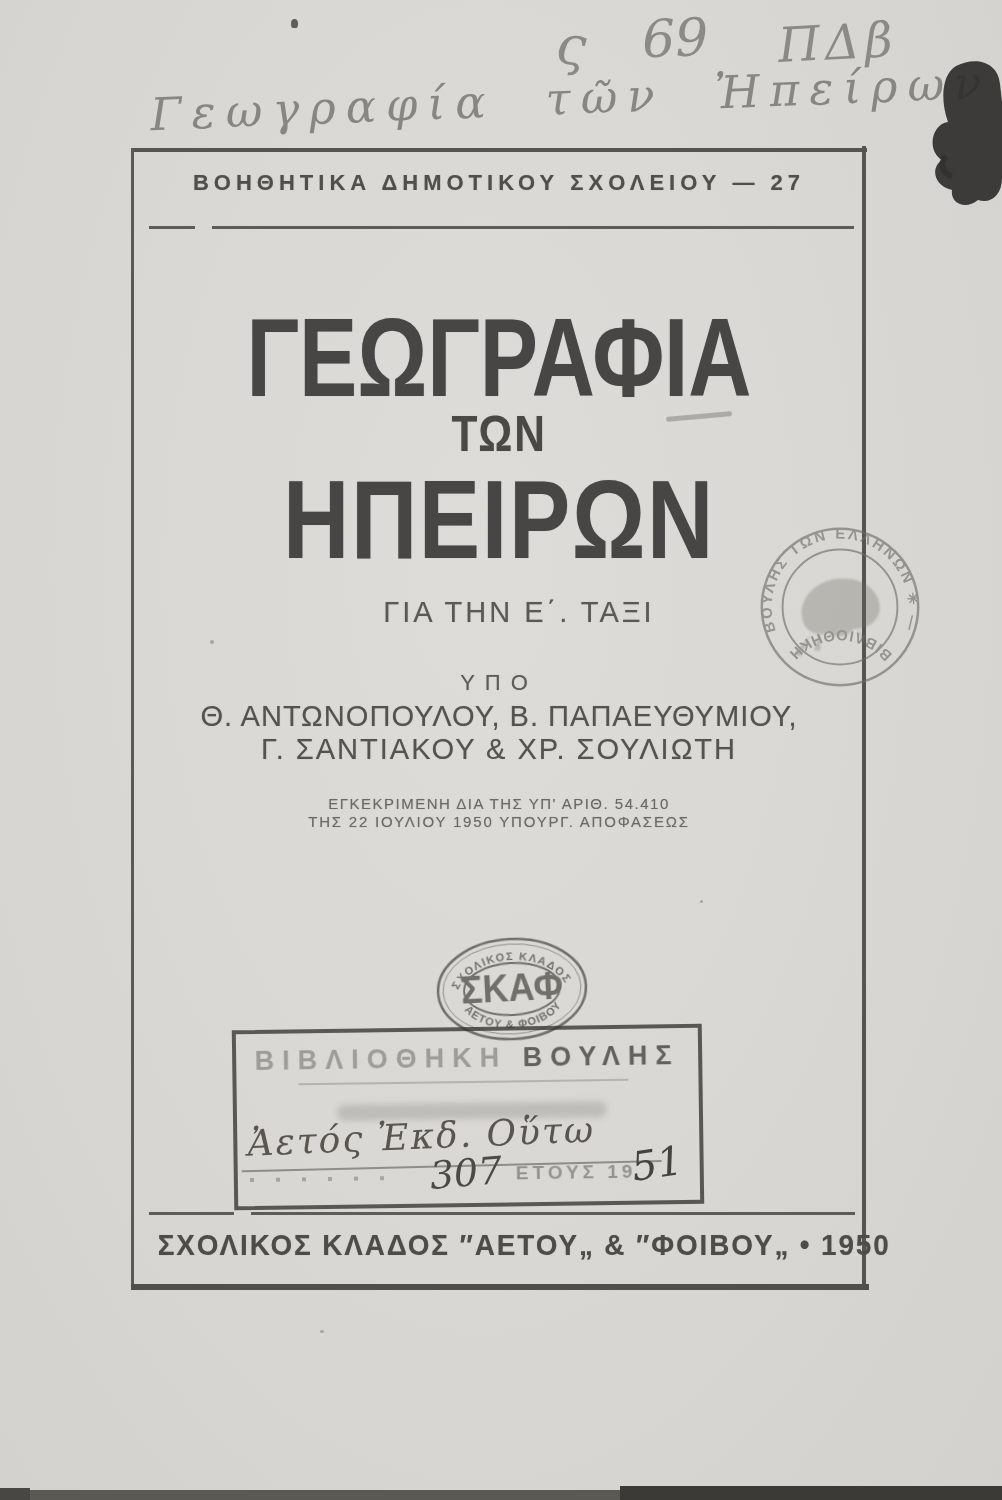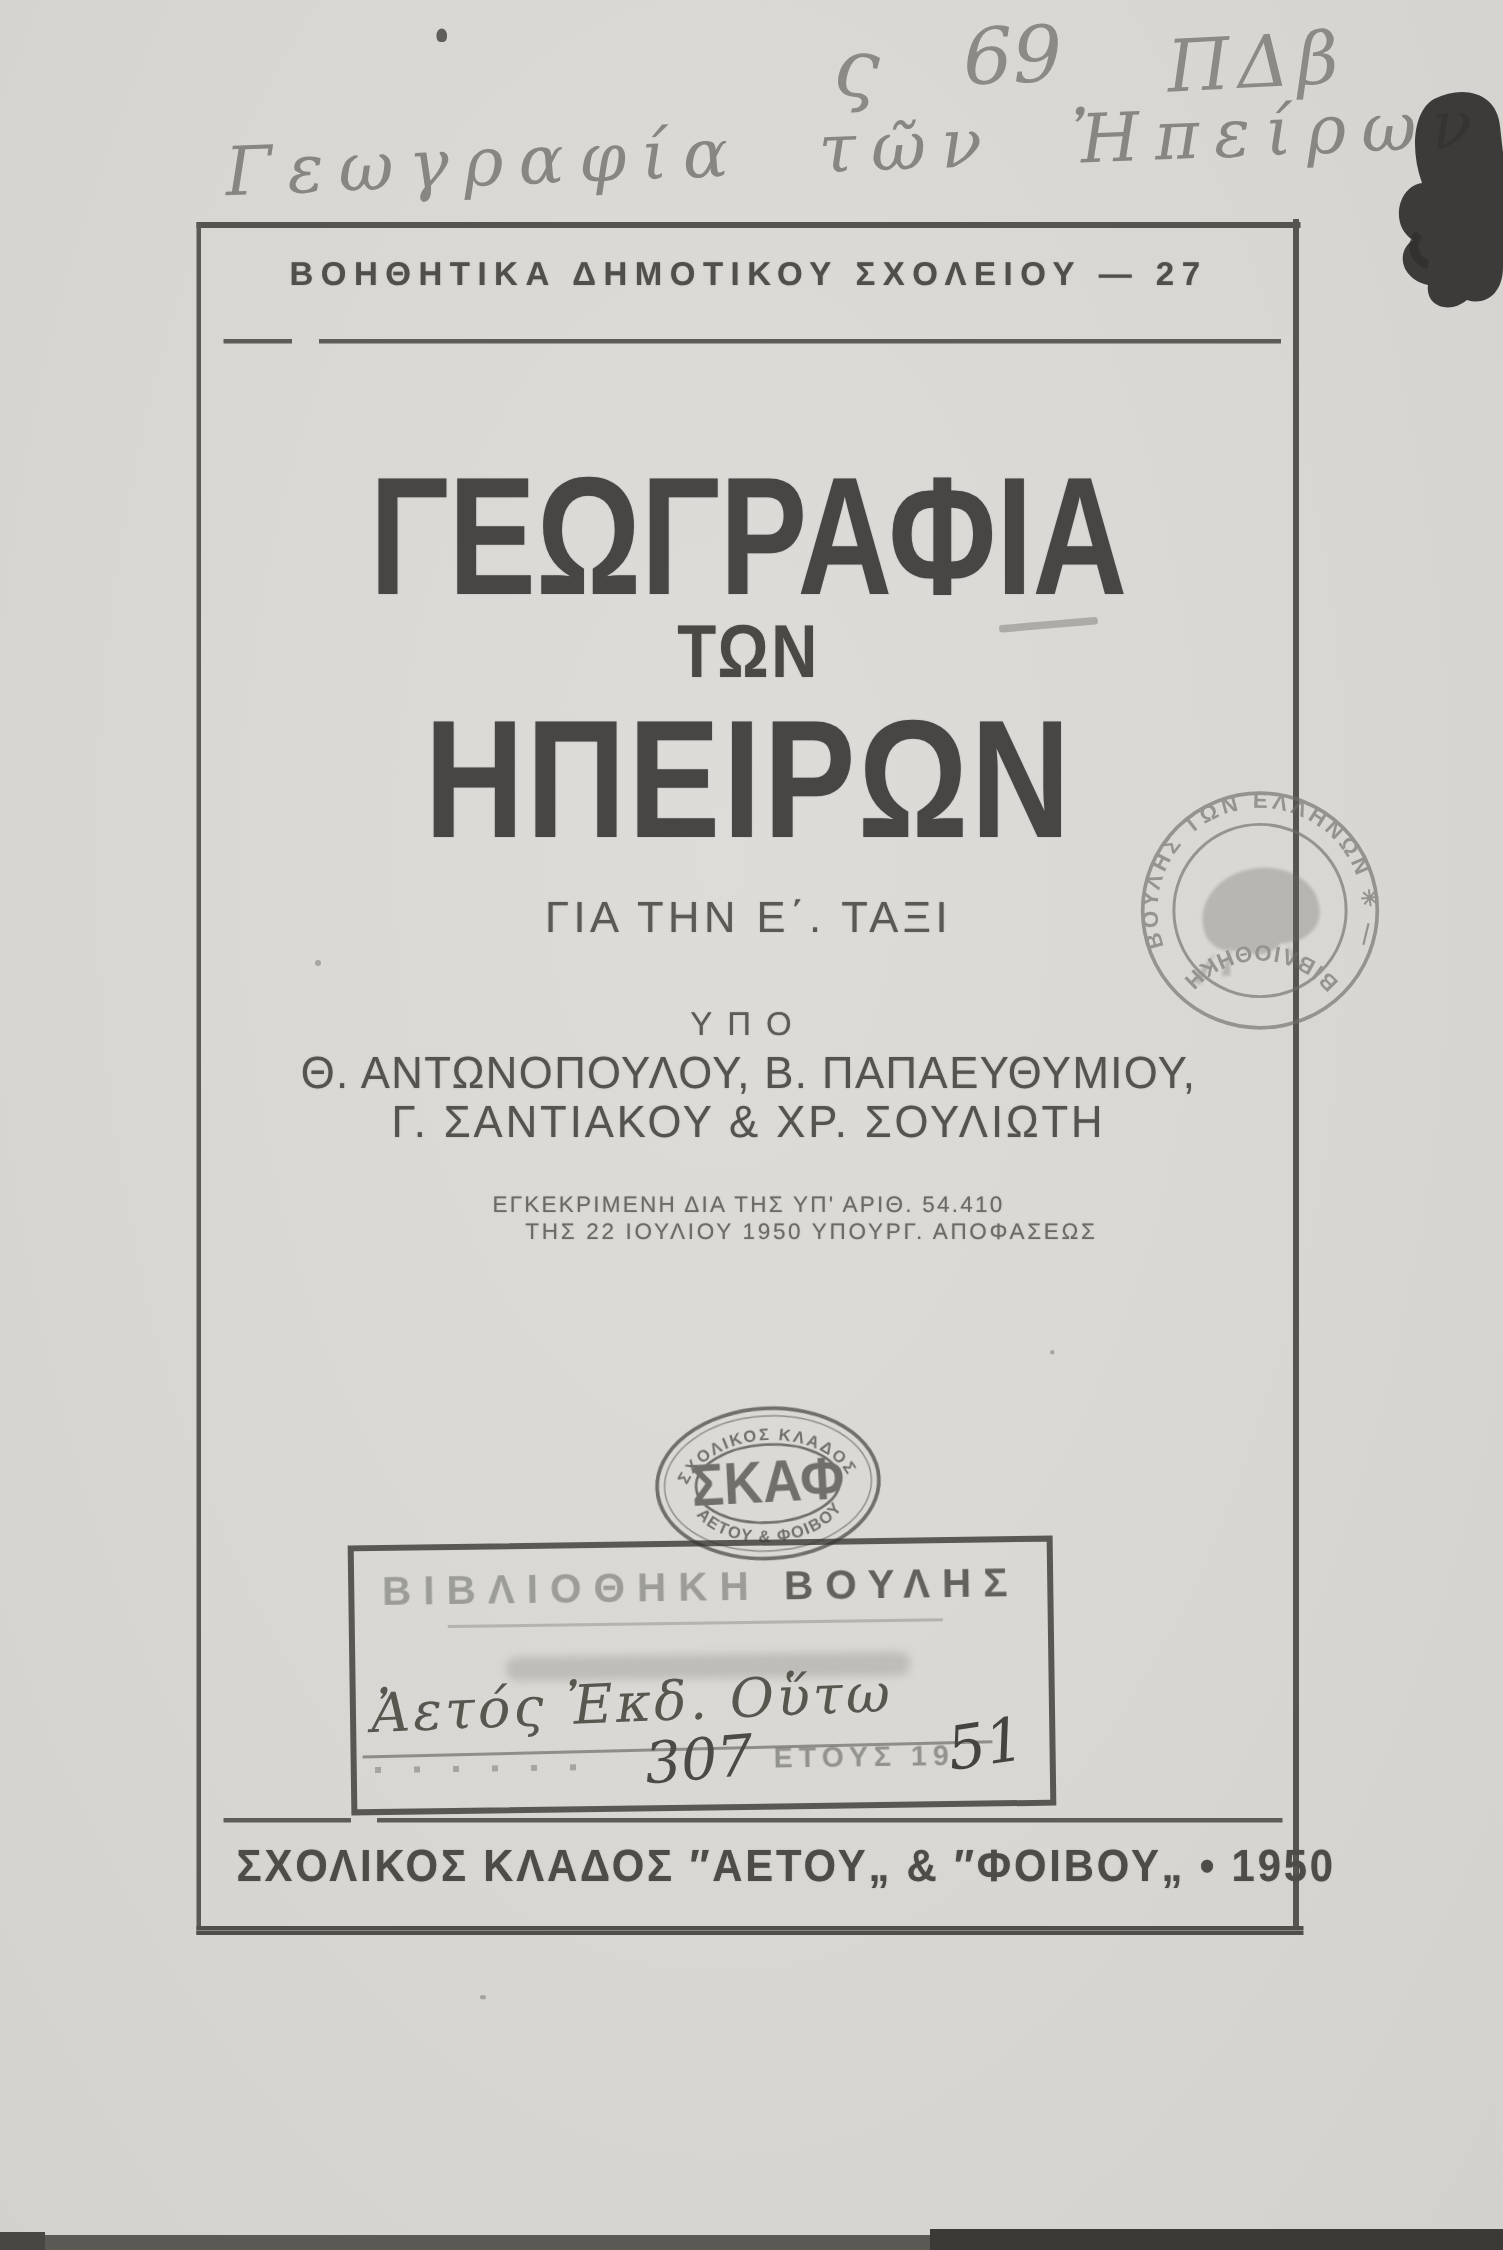--- a/index.html
+++ b/index.html
@@ -9,26 +9,26 @@
     font-family:"Liberation Sans",sans-serif;
   }
   .abs{position:absolute;}
   
   .print{color:#4b4a47;text-shadow:0 0 1px rgba(75,74,71,.35);white-space:nowrap;}
   .centered{left:132px;width:734px;text-align:center;}
   .header-band{top:170px;font-size:22px;font-weight:bold;letter-spacing:5px;color:#504f4c;}
   .title-1{top:302px;font-size:112px;font-weight:bold;line-height:1;transform:scaleX(.78);color:#474644;}
   .title-2{top:409px;font-size:50px;font-weight:bold;line-height:1;transform:scaleX(.85);letter-spacing:2px;color:#4a4946;}
   .title-3{top:464px;font-size:112px;font-weight:bold;line-height:1;transform:scaleX(.82);letter-spacing:2px;color:#474644;}
-  .grade{top:596px;font-size:29px;letter-spacing:3px;color:#5a5955;}
+  .grade{top:596px;font-size:29px;letter-spacing:3px;color:#5a5955;margin-left:20px;}
   .by-label{top:670px;font-size:22px;letter-spacing:10px;color:#5c5b57;text-align:center;}
   .authors-1{top:699px;font-size:30px;letter-spacing:1px;transform:scaleX(.97);color:#545350;}
   .authors-2{top:732px;font-size:30px;letter-spacing:2px;transform:scaleX(.97);color:#545350;}
   .approval-1{top:795px;font-size:15px;letter-spacing:1.5px;color:#6b6a66;}
-  .approval-2{top:813px;font-size:15px;letter-spacing:1.8px;color:#6b6a66;padding-left:42px;}
+  .approval-2{top:813px;font-size:15px;letter-spacing:1.8px;color:#6b6a66;}
   .footer-line{top:1228px;font-size:30px;font-weight:bold;letter-spacing:2px;transform:scaleX(.93);color:#4d4c49;}
   .frame-top{left:131px;top:148px;width:736px;height:4px;background:#55544f;}
   .frame-left{left:131px;top:148px;width:3px;height:1142px;background:#5a5954;}
   .frame-right{left:862px;top:146px;width:4px;height:1144px;background:#55544f;}
   .rule-header{left:149px;top:226px;width:705px;height:3px;
     background:linear-gradient(90deg,#5d5c57 0 6.5%,transparent 6.5% 9%,#5d5c57 9% 100%);}
   .rule-footer{left:149px;top:1212px;width:706px;height:3px;
     background:linear-gradient(90deg,#5d5c57 0 12%,transparent 12% 14.5%,#5d5c57 14.5% 100%);}
   .frame-bottom{left:131px;top:1284px;width:738px;height:6px;
     background:linear-gradient(180deg,#504f4a 0 45%,#8a8984 45% 55%,#504f4a 55% 100%);}

